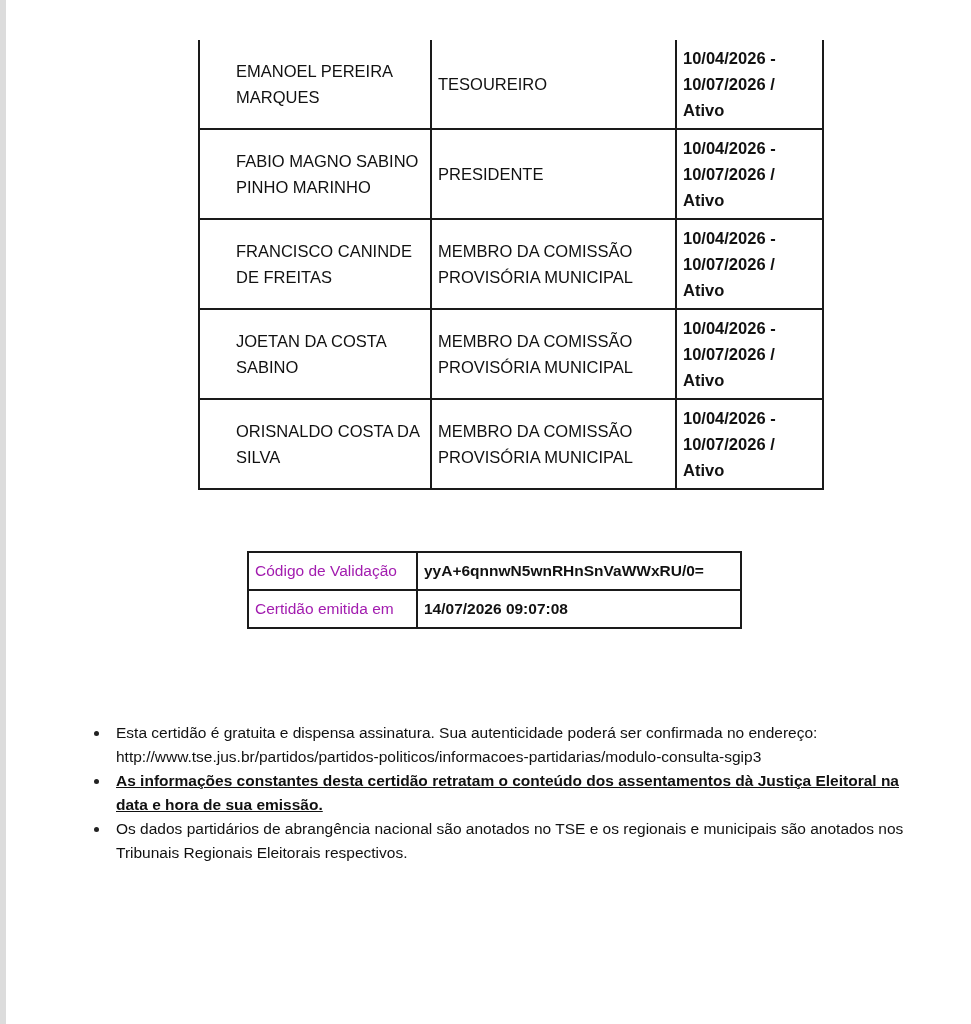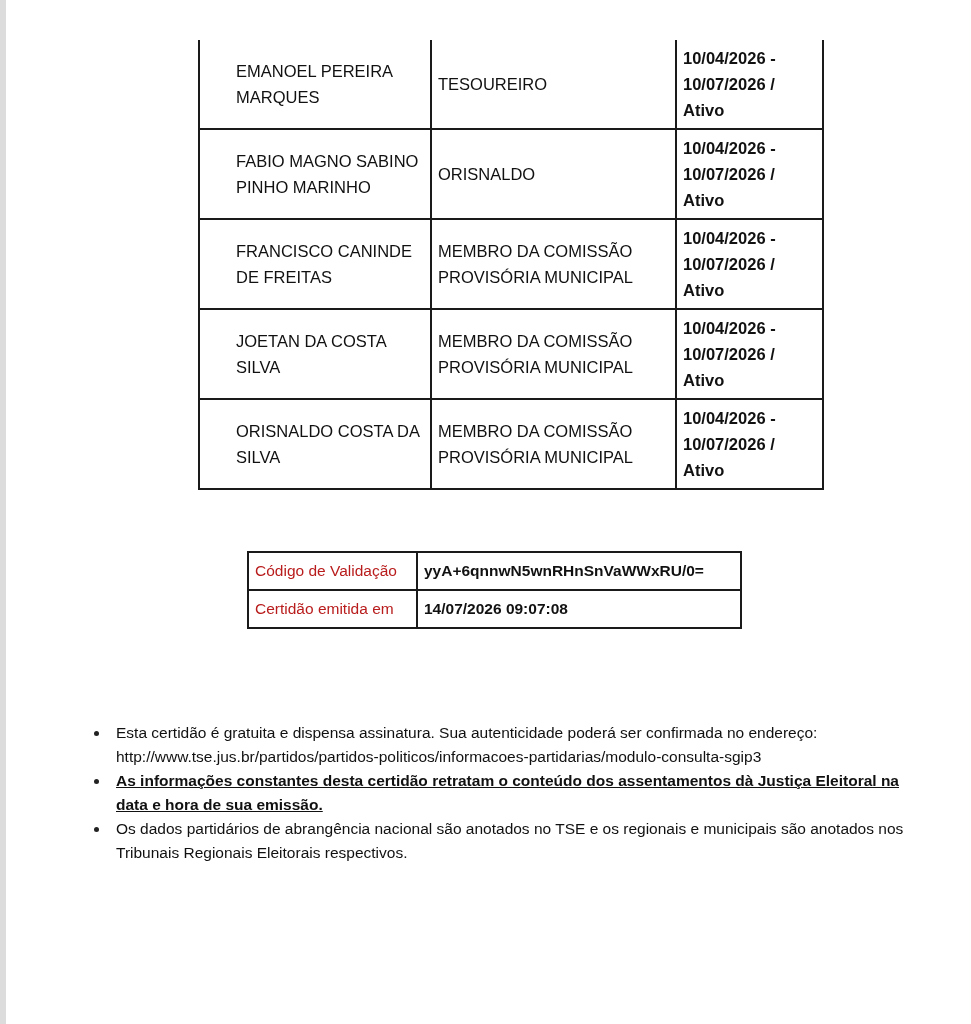--- a/index.html
+++ b/index.html
@@ -36,21 +36,21 @@
     position: absolute; left: 247px; top: 551px;
     border-collapse: collapse;
     font-size: 15.5px;
   }
   table.valid td {
     border: 2px solid #1a1a1a;
     height: 36px;
     padding: 0 6px;
     white-space: nowrap;
   }
-  table.valid td.lbl { width: 155px; color: #b91c1c; }
+  table.valid td.lbl { width: 155px; color: #a21caf; }
   table.valid td.val { width: 310px; font-weight: bold; }
 
   ul.notes {
     position: absolute; left: 88px; top: 721px; width: 790px;
     margin: 0; padding: 0 0 0 28px;
     font-size: 15.5px; line-height: 24px;
     list-style: none;
   }
   ul.notes li { position: relative; margin: 0; }
   ul.notes li::before {
@@ -67,30 +67,30 @@
 
 <table class="members">
   <tbody>
     <tr>
       <td class="c-name">EMANOEL PEREIRA MARQUES</td>
       <td class="c-role">TESOUREIRO</td>
       <td class="c-period"><span>10/04/2026 -</span><br><span>10/07/2026 /</span><br><span>Ativo</span></td>
     </tr>
     <tr>
       <td class="c-name">FABIO MAGNO SABINO PINHO MARINHO</td>
-      <td class="c-role">ORISNALDO</td>
+      <td class="c-role">PRESIDENTE</td>
       <td class="c-period"><span>10/04/2026 -</span><br><span>10/07/2026 /</span><br><span>Ativo</span></td>
     </tr>
     <tr>
       <td class="c-name">FRANCISCO CANINDE DE FREITAS</td>
       <td class="c-role">MEMBRO DA COMISSÃO PROVISÓRIA MUNICIPAL</td>
       <td class="c-period"><span>10/04/2026 -</span><br><span>10/07/2026 /</span><br><span>Ativo</span></td>
     </tr>
     <tr>
-      <td class="c-name">JOETAN DA COSTA SILVA</td>
+      <td class="c-name">JOETAN DA COSTA SABINO</td>
       <td class="c-role">MEMBRO DA COMISSÃO PROVISÓRIA MUNICIPAL</td>
       <td class="c-period"><span>10/04/2026 -</span><br><span>10/07/2026 /</span><br><span>Ativo</span></td>
     </tr>
     <tr>
       <td class="c-name">ORISNALDO COSTA DA SILVA</td>
       <td class="c-role">MEMBRO DA COMISSÃO PROVISÓRIA MUNICIPAL</td>
       <td class="c-period"><span>10/04/2026 -</span><br><span>10/07/2026 /</span><br><span>Ativo</span></td>
     </tr>
   </tbody>
 </table>

